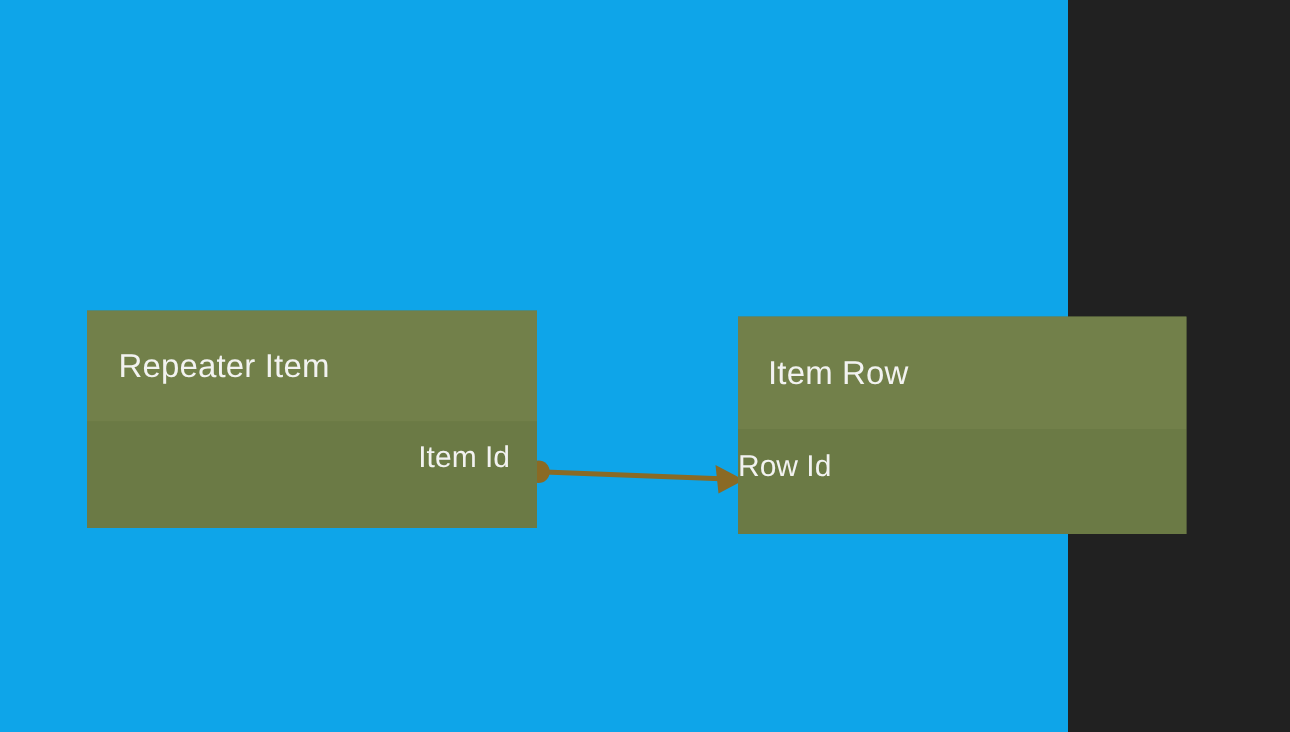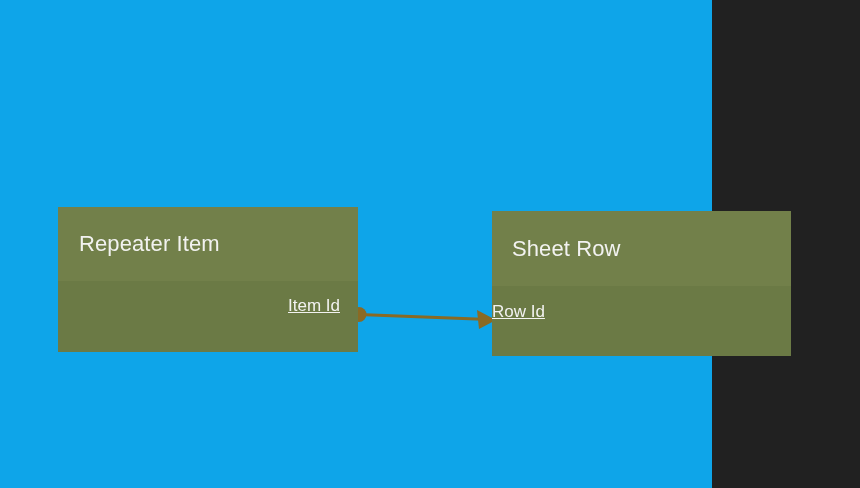--- a/index.html
+++ b/index.html
@@ -53,24 +53,23 @@
     background: #6b7a45;
   }
   .field-row {
     box-sizing: border-box;
     display: flex;
     align-items: center;
     white-space: nowrap;
   }
   .field-label {
     color: #f2f2f0;
-    font-size: 17px;
+    font-size: 20px;
     font-weight: 400;
     line-height: 1;
-    text-decoration: underline;
   }
   .field-row.align-right {
     justify-content: flex-end;
   }
   .field-row.align-left {
     justify-content: flex-start;
   }
 
   
   #card-repeater-item {
@@ -126,21 +125,21 @@
     </div>
     <div class="card-body">
       <div class="field-row align-right">
         <span class="field-label">Item Id</span>
       </div>
     </div>
   </div>
 
   <div class="entity-card" id="card-sheet-row">
     <div class="card-header">
-      <span class="card-title">Sheet Row</span>
+      <span class="card-title">Item Row</span>
     </div>
     <div class="card-body">
       <div class="field-row align-left">
         <span class="field-label">Row Id</span>
       </div>
     </div>
   </div>
 
 </div>
 

